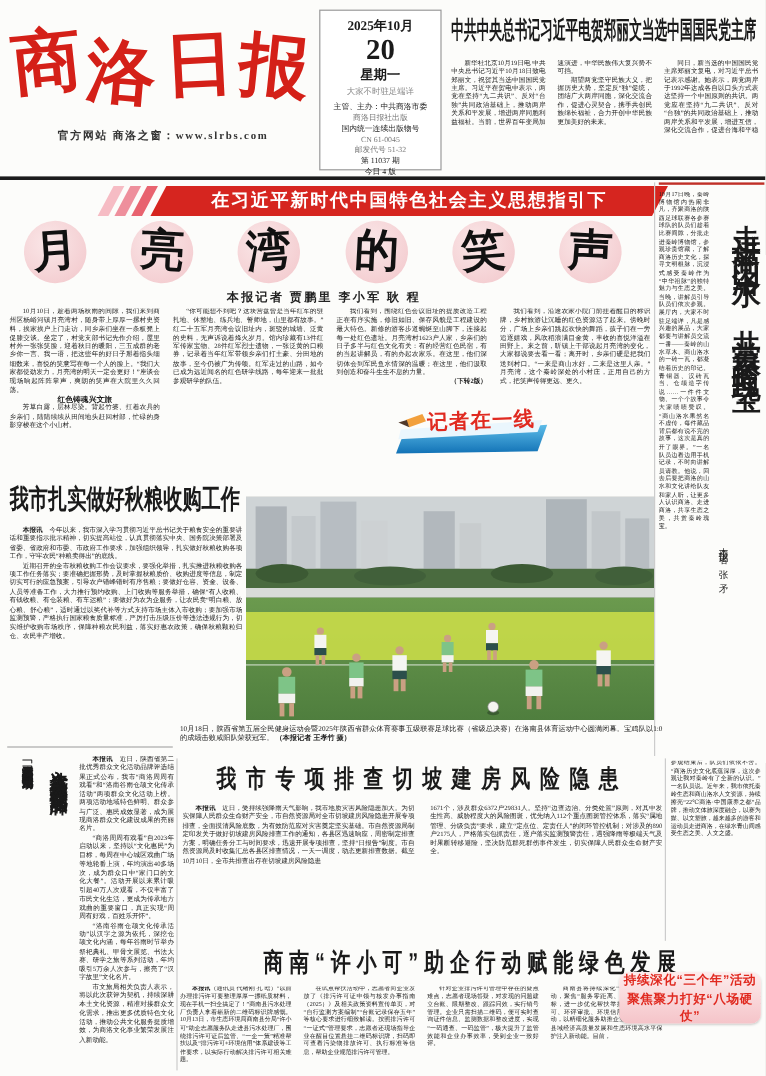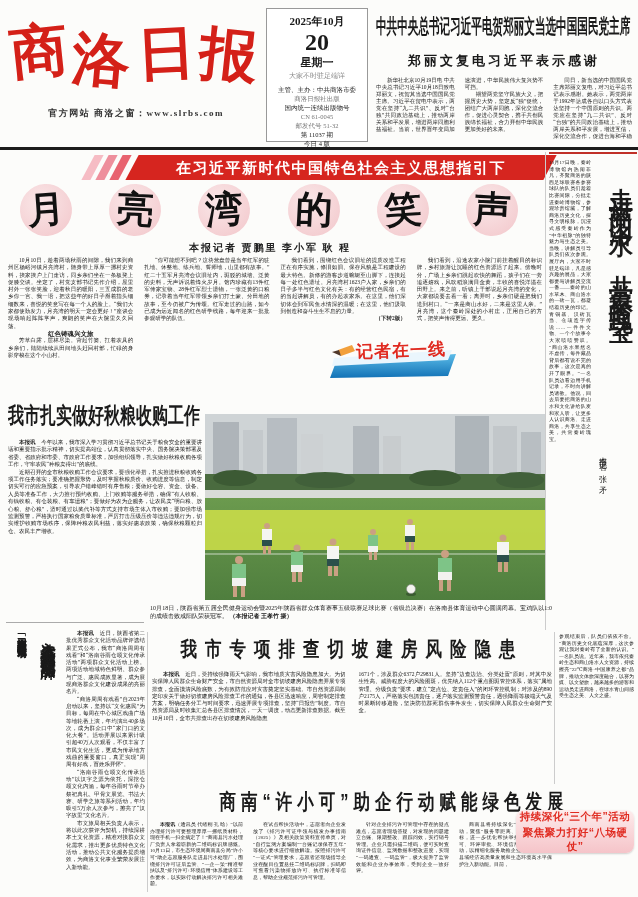--- a/index.html
+++ b/index.html
@@ -144,21 +144,20 @@
     <div class="d-g">CN 61-0045</div>
     <div class="d-g">邮发代号 51-32</div>
     <div class="d-s">第 11037 期</div>
     <div class="d-s">今日 4 版</div>
   </div>
 
   <div class="topstory">
     <div class="top-headline-wrap">
       <span class="top-headline">中共中央总书记习近平电贺郑丽文当选中国国民党主席</span>
     </div>
-    <div class="top-subhead">郑丽文复电习近平表示感谢</div>
     <div class="top-body">
       <p>新华社北京10月19日电 中共中央总书记习近平10月18日致电郑丽文，祝贺其当选中国国民党主席。习近平在贺电中表示，两党在坚持“九二共识”、反对“台独”共同政治基础上，推动两岸关系和平发展，增进两岸同胞利益福祉。当前，世界百年变局加速演进，中华民族伟大复兴势不可挡。</p>
       <p>期望两党坚守民族大义，把握历史大势，坚定反“独”促统，团结广大两岸同胞，深化交流合作，促进心灵契合，携手共创民族绵长福祉，合力开创中华民族更加美好的未来。</p>
       <p>同日，新当选的中国国民党主席郑丽文复电，对习近平总书记表示感谢。她表示，两党两岸于1992年达成各自以口头方式表达坚持一个中国原则的共识。两党应在坚持“九二共识”、反对“台独”的共同政治基础上，推动两岸关系和平发展，增进互信，深化交流合作，促进台海和平稳定，为两岸人民谋最大福祉，为民族复兴开辟宏伟前程。</p>
     </div>
   </div>
 
   <div class="rule-top"></div>
 
   <div class="banner">

